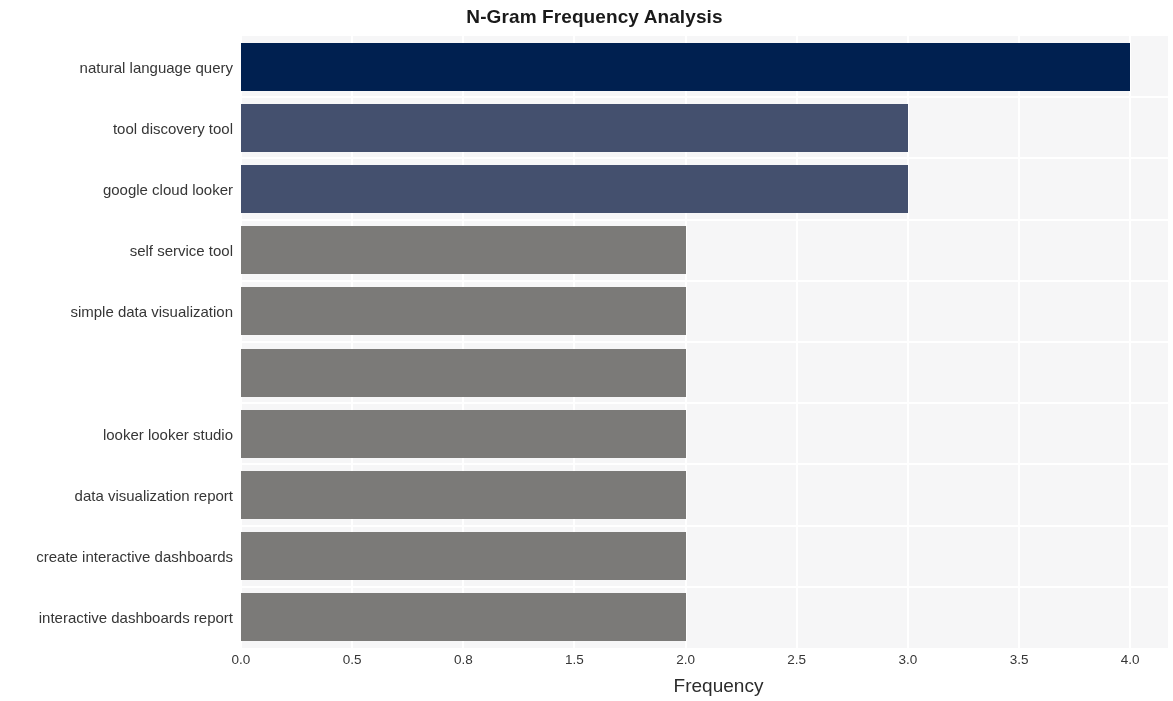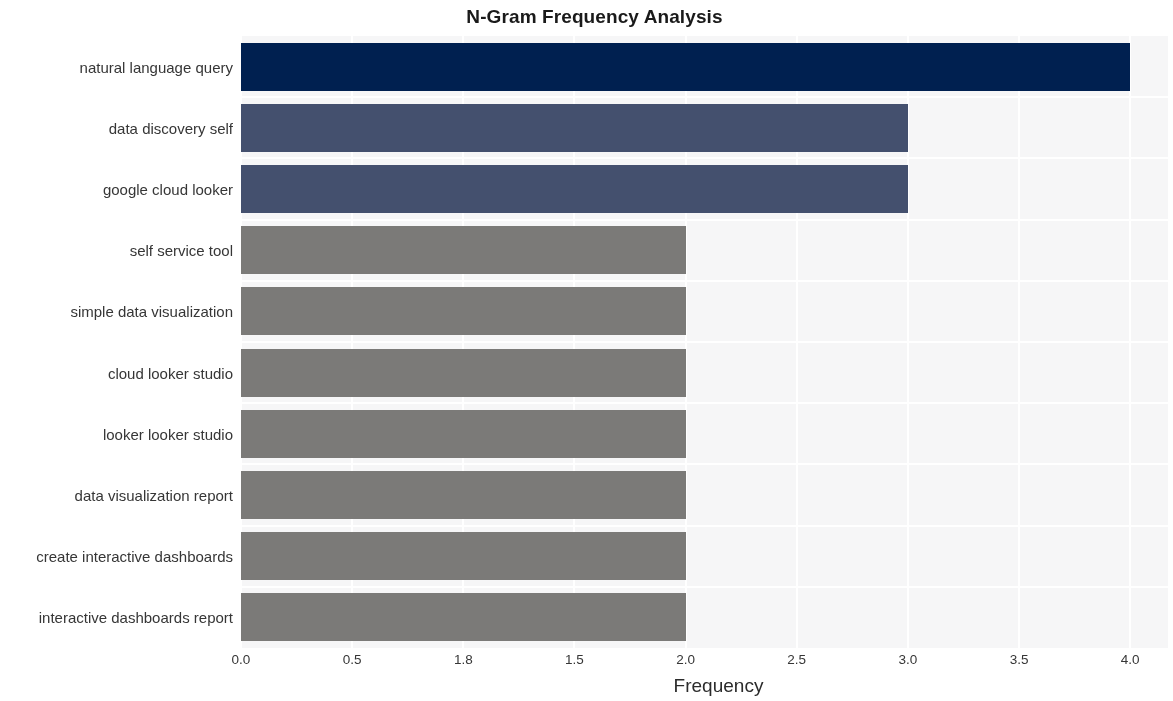--- a/index.html
+++ b/index.html
@@ -162,35 +162,34 @@
         <div class="bar" title="cloud looker studio: 2" style="top: 312.6px; height: 48px; width: 444.604px; background: rgb(123, 122, 120);"></div>
         <div class="bar" title="looker looker studio: 2" style="top: 373.8px; height: 48px; width: 444.604px; background: rgb(123, 122, 120);"></div>
         <div class="bar" title="data visualization report: 2" style="top: 435px; height: 48px; width: 444.604px; background: rgb(123, 122, 120);"></div>
         <div class="bar" title="create interactive dashboards: 2" style="top: 496.2px; height: 48px; width: 444.604px; background: rgb(123, 122, 120);"></div>
         <div class="bar" title="interactive dashboards report: 2" style="top: 557.4px; height: 48px; width: 444.604px; background: rgb(123, 122, 120);"></div>
       </div>
   </div>
 
   <div class="ylabels">
       <div class="ylabel" style="top: 30.6px;">natural language query</div>
-      <div class="ylabel" style="top: 91.8px;">data discovery self</div>
+      <div class="ylabel" style="top: 91.8px;">tool discovery tool</div>
       <div class="ylabel" style="top: 153px;">google cloud looker</div>
       <div class="ylabel" style="top: 214.2px;">self service tool</div>
       <div class="ylabel" style="top: 275.4px;">simple data visualization</div>
-      <div class="ylabel" style="top: 336.6px;">cloud looker studio</div>
       <div class="ylabel" style="top: 397.8px;">looker looker studio</div>
       <div class="ylabel" style="top: 459px; padding-left: 24px;">data visualization report</div>
       <div class="ylabel" style="top: 520.2px;">create interactive dashboards</div>
       <div class="ylabel" style="top: 581.4px;">interactive dashboards report</div>
     </div>
 
   <div class="xticks">
       <div class="xtick" style="left: 233px;">0.0</div>
       <div class="xtick" style="left: 344.151px;">0.5</div>
-      <div class="xtick" style="left: 455.302px;">1.8</div>
+      <div class="xtick" style="left: 455.302px;">0.8</div>
       <div class="xtick" style="left: 566.453px;">1.5</div>
       <div class="xtick" style="left: 677.604px;">2.0</div>
       <div class="xtick" style="left: 788.755px;">2.5</div>
       <div class="xtick" style="left: 899.906px;">3.0</div>
       <div class="xtick" style="left: 1011.06px;">3.5</div>
       <div class="xtick" style="left: 1122.21px;">4.0</div>
     </div>
 
   <div class="xaxis-title">Frequency</div>
 

